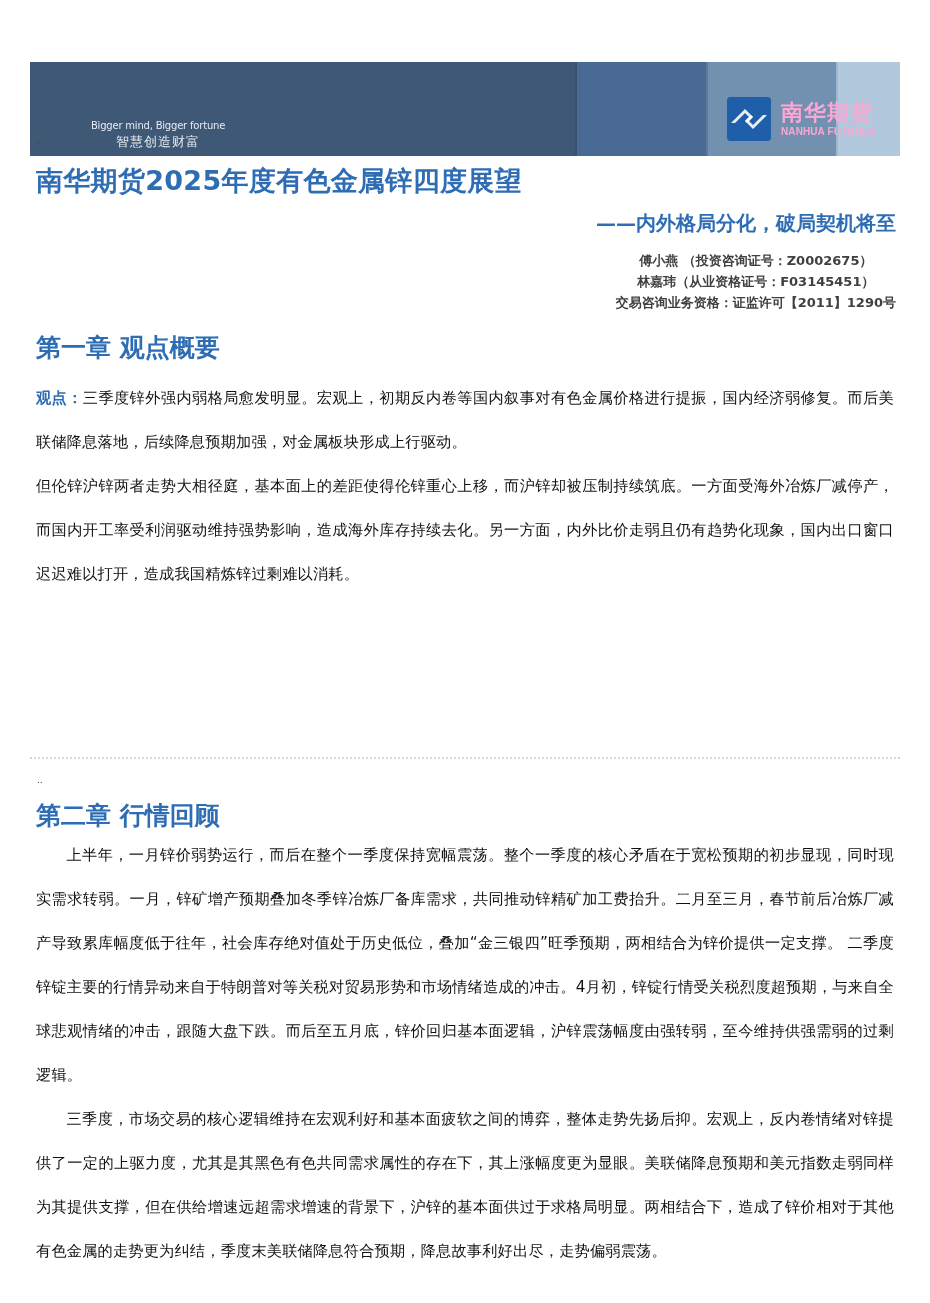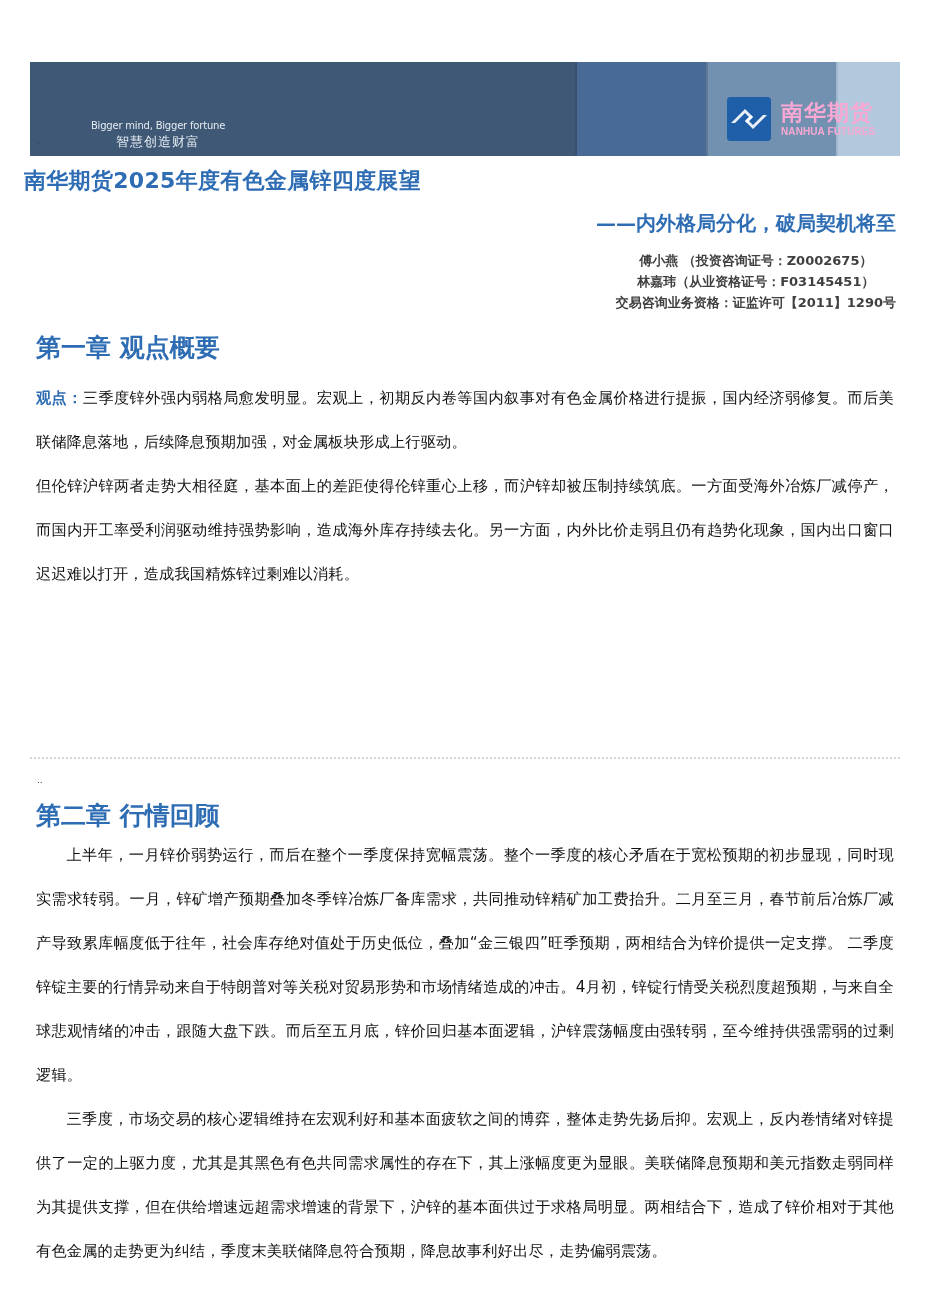--- a/index.html
+++ b/index.html
@@ -92,23 +92,23 @@
     }
     
     .dot-mark {
       position: absolute;
       font-size: 9px;
       color: #333;
       line-height: 10px;
     }
     .doc-title {
       position: absolute;
-      left: 24px;
+      left: 36px;
       top: 162px;
-      font-size: 22px;
+      font-size: 27px;
       font-weight: bold;
       color: #2e6db4;
       line-height: 38px;
       white-space: nowrap;
       letter-spacing: 0.3px;
     }
     .doc-subtitle {
       position: absolute;
       right: 34px;
       top: 208px;

